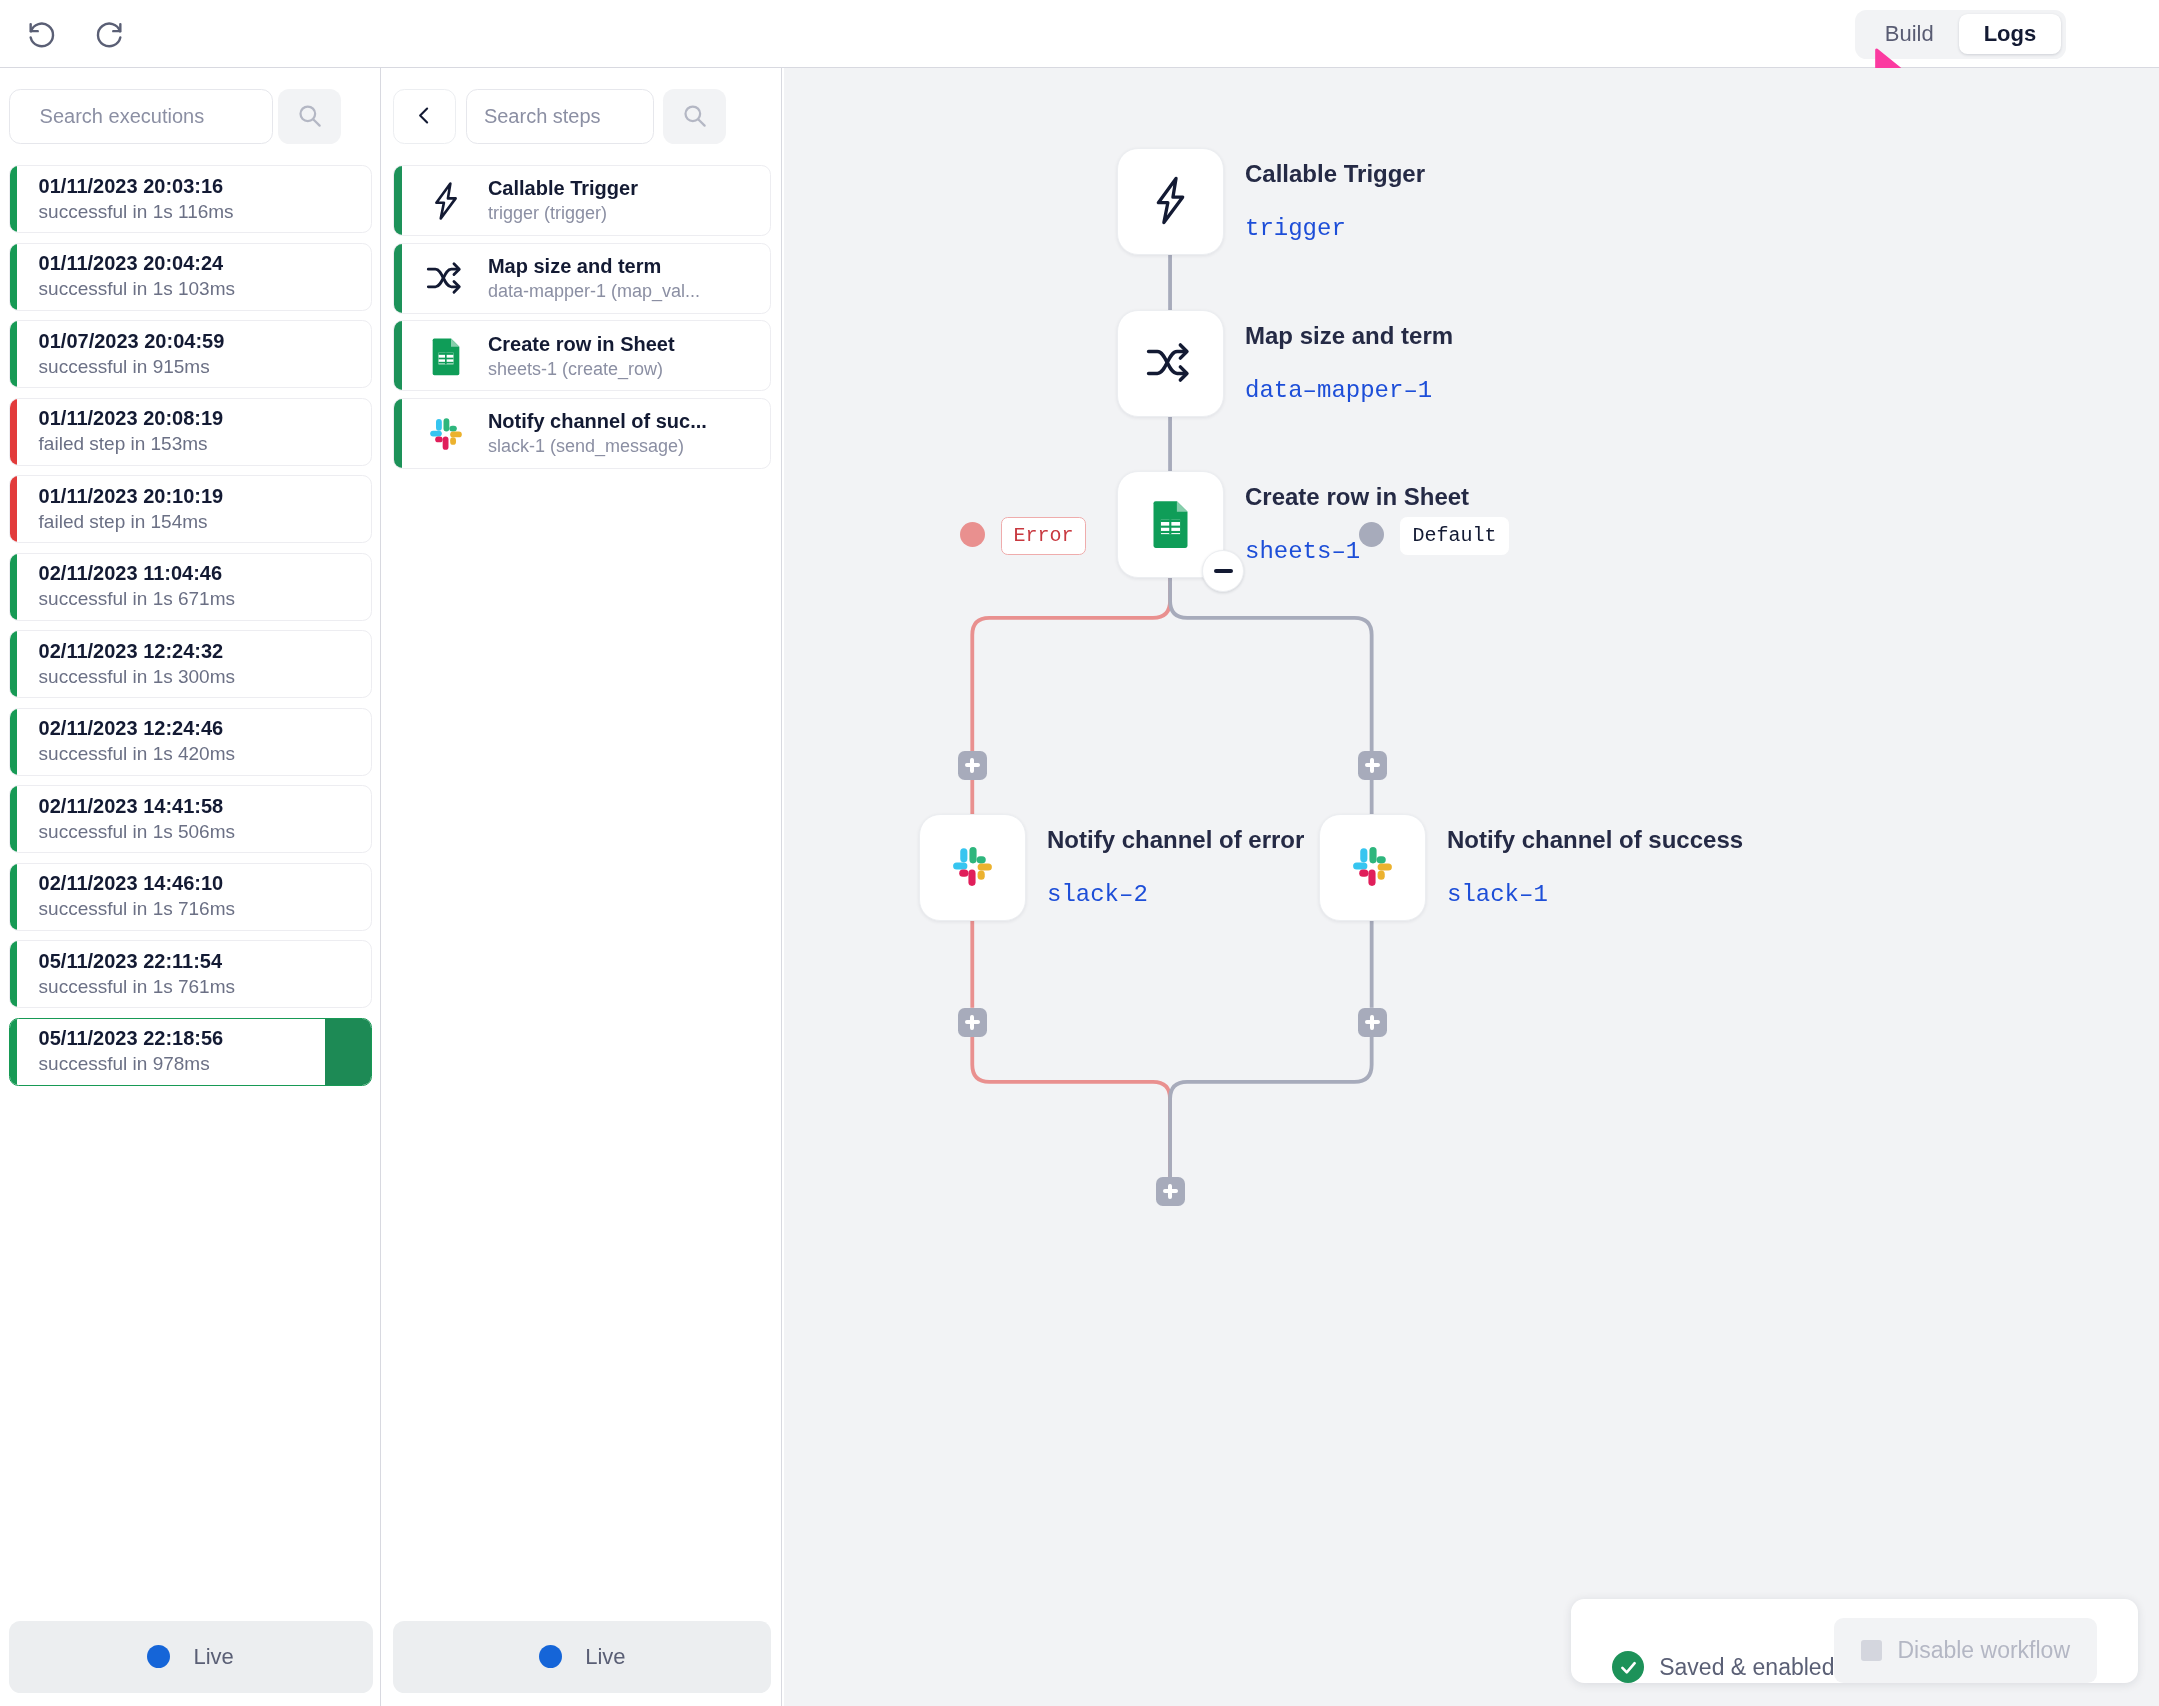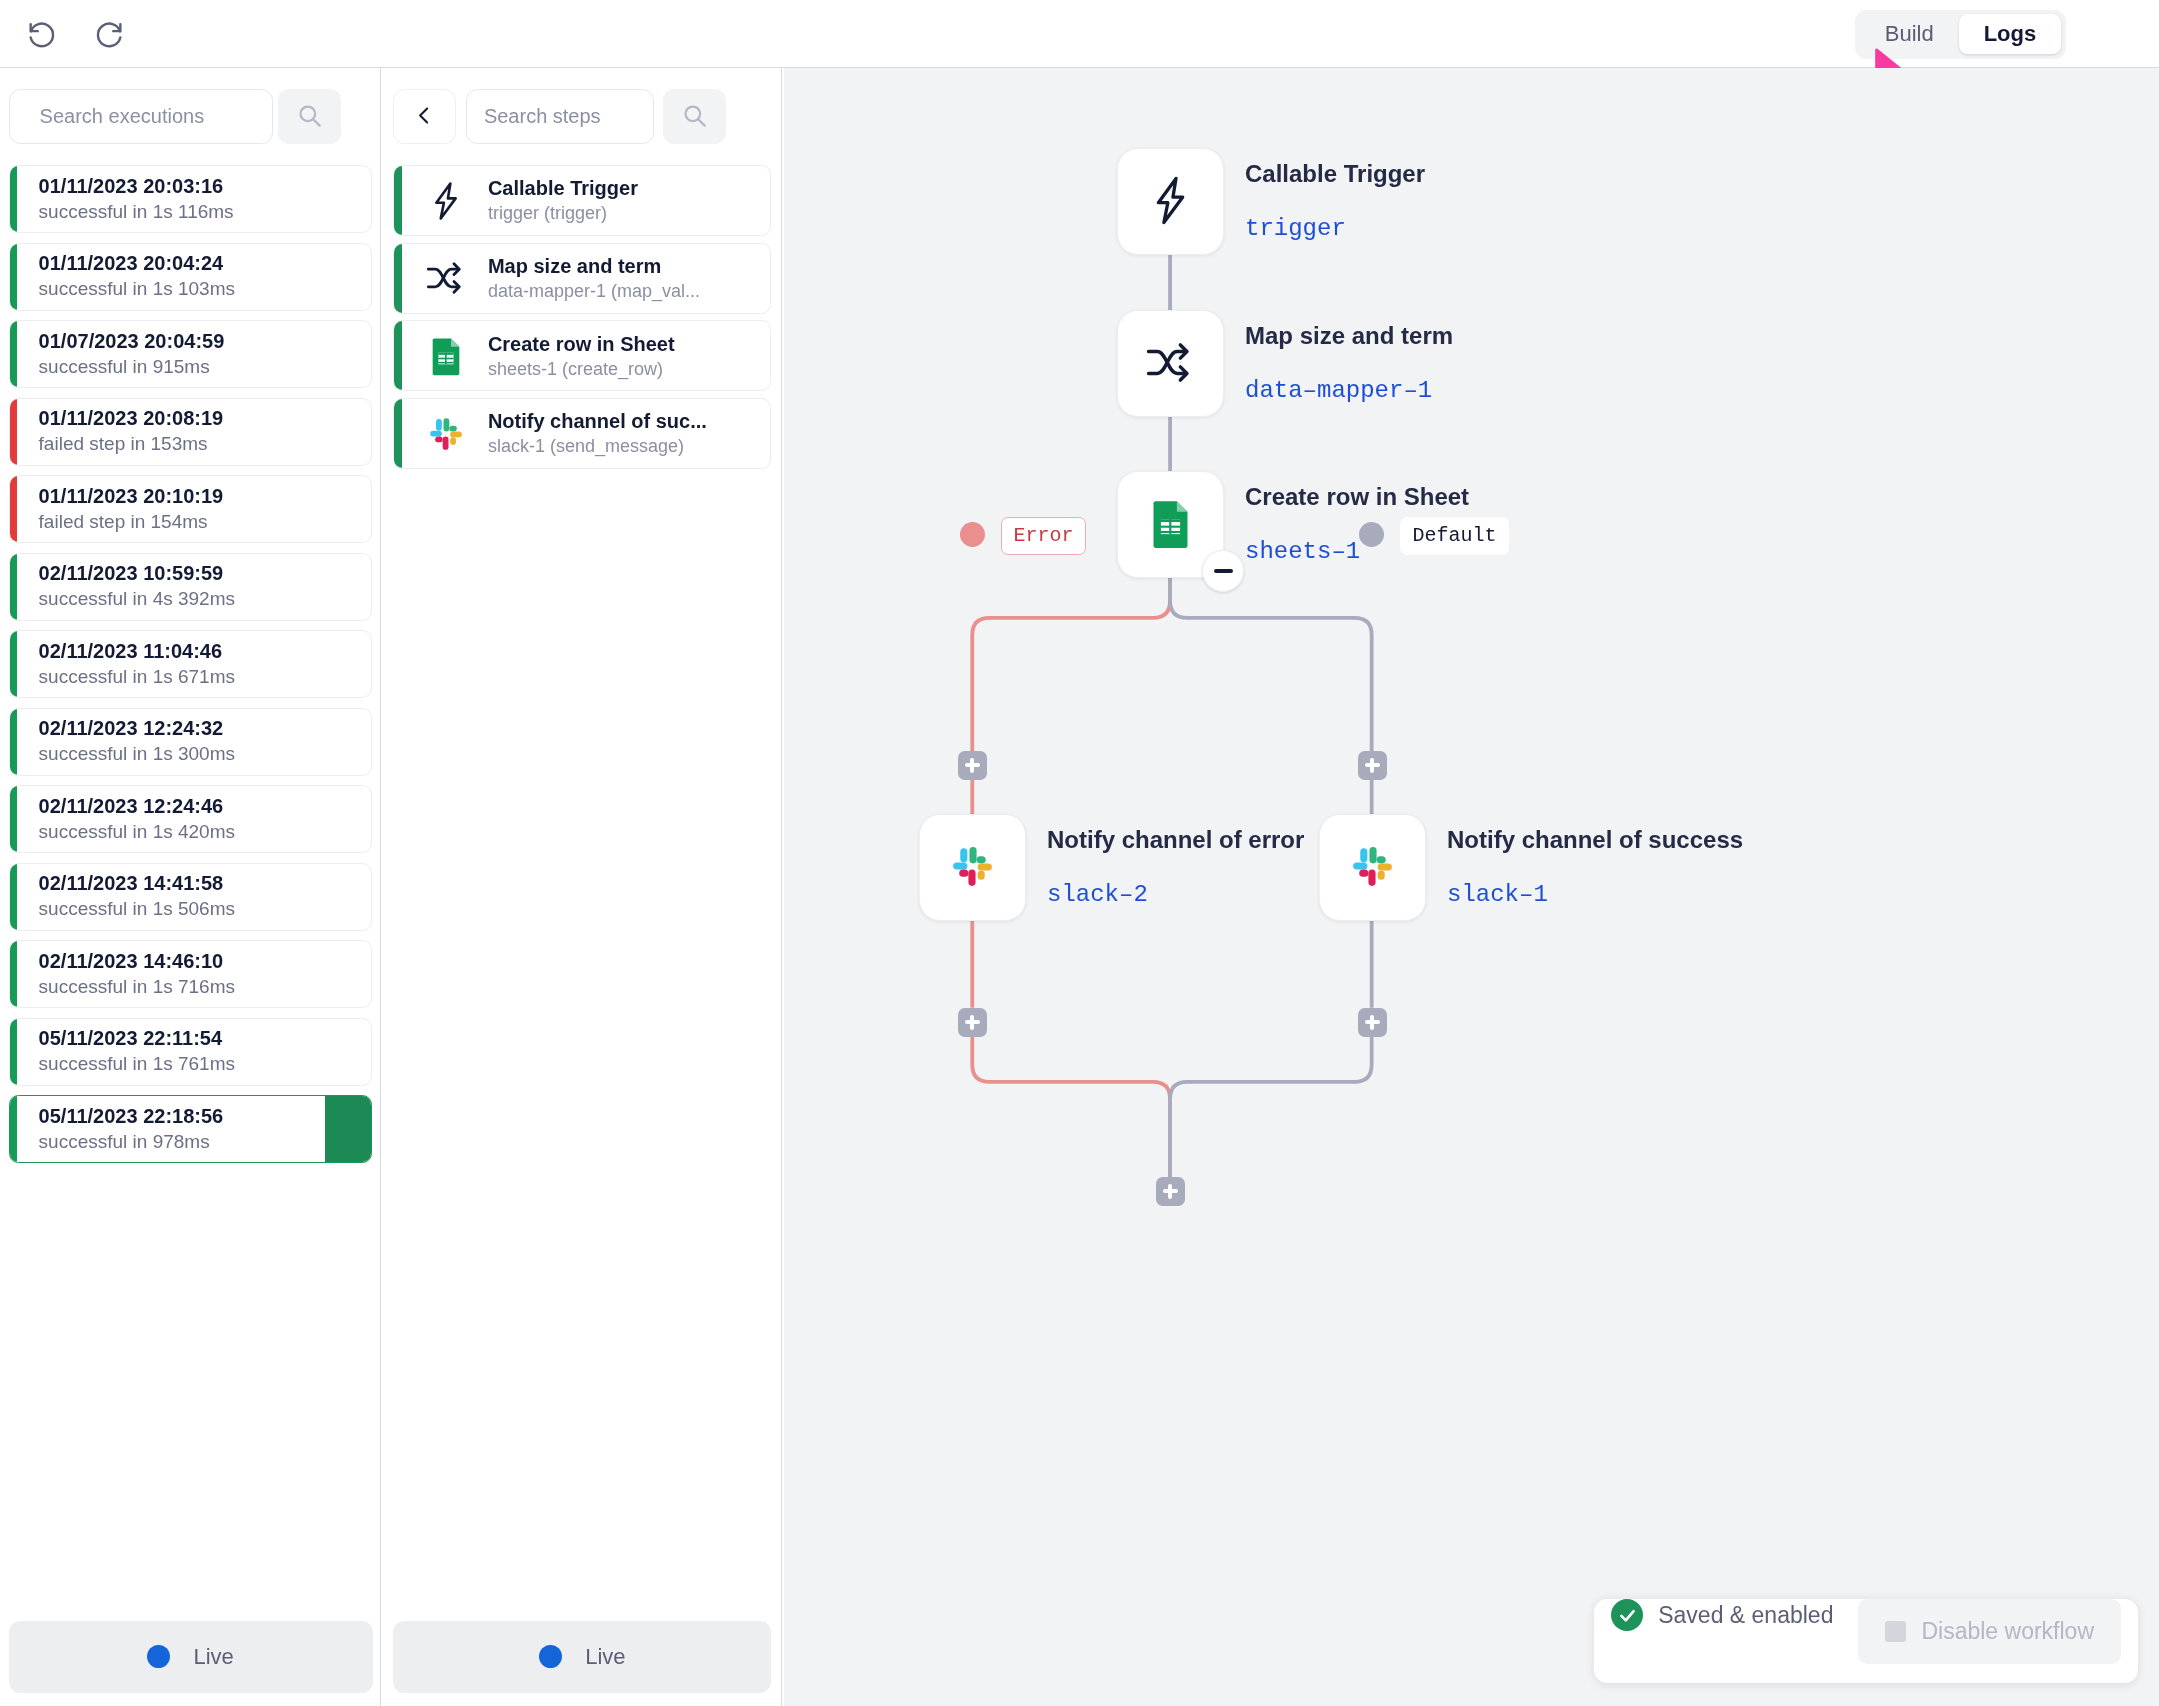--- a/index.html
+++ b/index.html
@@ -164,21 +164,21 @@
   .branch-chip.default { border: 1px solid #fff; color: #131a33; }
 
   .edge-dot { position: absolute; width: 25px; height: 25px; border-radius: 50%; }
   .edge-dot.error { background: #e9908f; }
   .edge-dot.default { background: #a7abbb; }
 
   
   .savebar {
     position: absolute; right: 21px; bottom: 23px; height: 84px;
     background: #fff; border-radius: 13.3px; box-shadow: 0 1.9px 9.5px rgba(20,25,50,.10);
-    display: flex; align-items: flex-start; padding: 0 17px; gap: 25px;
+    display: flex; align-items: flex-end; padding: 0 41px; 
   }
   .saved-group { display: flex; align-items: center; gap: 15px; }
   .check-circle {
     width: 32px; height: 32px; border-radius: 50%; background: #1d9259;
     display: flex; align-items: center; justify-content: center;
   }
   .saved-text { font-size: 23px; color: #5a5f75; }
   .disable-btn {
     display: flex; align-items: center; gap: 15px; border: none; cursor: not-allowed;
     background: #f2f3f5; border-radius: 9.5px; height: 65px; padding: 0 27px;
@@ -253,25 +253,20 @@
         </div>
         <div class="exec-item fail">
           <span class="bar"></span>
           <div class="exec-ts">01/11/2023 20:08:19</div>
           <div class="exec-st">failed step in 153ms</div>
         </div>
         <div class="exec-item fail">
           <span class="bar"></span>
           <div class="exec-ts">01/11/2023 20:10:19</div>
           <div class="exec-st">failed step in 154ms</div>
-        </div>
-        <div class="exec-item ok">
-          <span class="bar"></span>
-          <div class="exec-ts">02/11/2023 10:59:59</div>
-          <div class="exec-st">successful in 4s 392ms</div>
         </div>
         <div class="exec-item ok">
           <span class="bar"></span>
           <div class="exec-ts">02/11/2023 11:04:46</div>
           <div class="exec-st">successful in 1s 671ms</div>
         </div>
         <div class="exec-item ok">
           <span class="bar"></span>
           <div class="exec-ts">02/11/2023 12:24:32</div>
           <div class="exec-st">successful in 1s 300ms</div>

